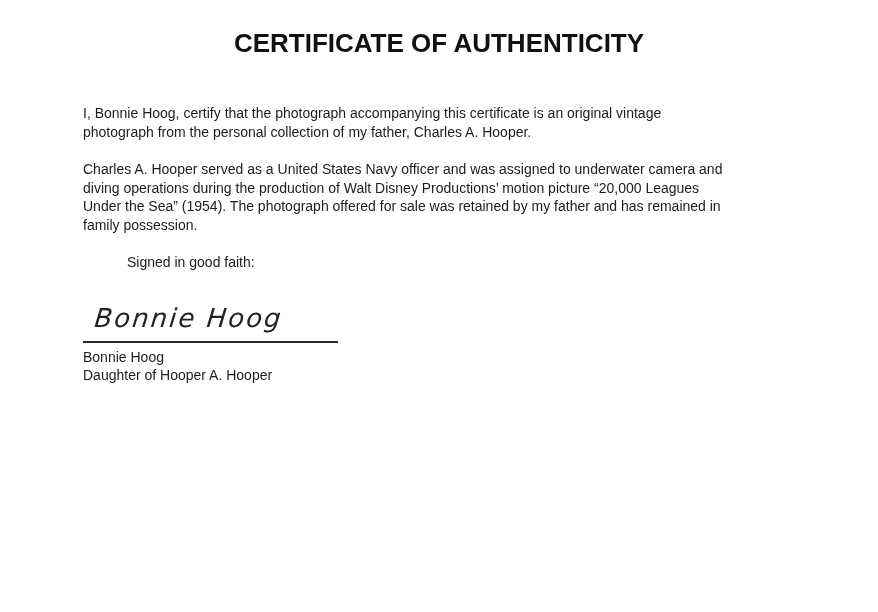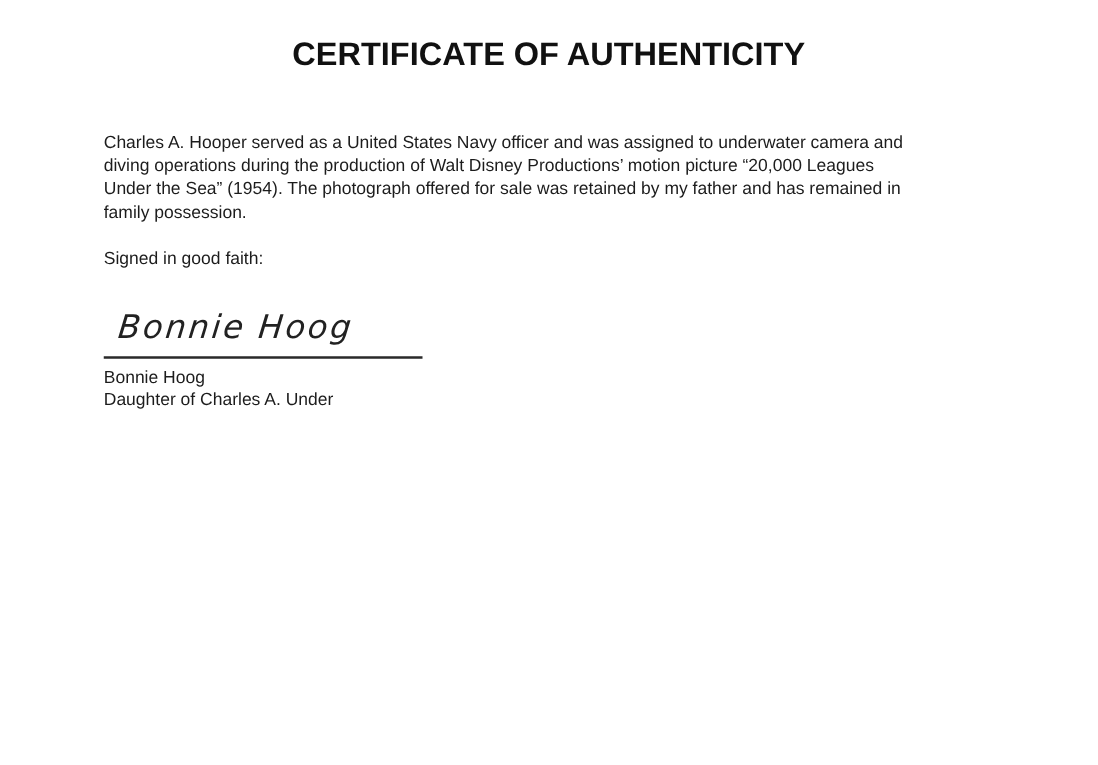--- a/index.html
+++ b/index.html
@@ -30,20 +30,21 @@
   .para {
     margin: 0 0 19px 0;
     font-size: 14px;
     line-height: 18.5px;
     white-space: pre-line;
     max-width: 715px;
     color: #1c1c1c;
   }
   .signed-label {
     margin-bottom: 0;
+    margin-left: 44px;
   }
   .sig-block {
     margin-top: 30px;
   }
   .signature {
     font-family: "DejaVu Sans", sans-serif;
     font-style: italic;
     font-size: 26px;
     line-height: 32px;
     letter-spacing: 2px;
@@ -67,29 +68,31 @@
     font-size: 14px;
     line-height: 18.5px;
   }
 </style>
 </head>
 <body>
 
 <div class="page">
   <h1 class="title">CERTIFICATE OF AUTHENTICITY</h1>
 
+  <p class="para">I, Bonnie Hoog, certify that the photograph accompanying this certificate is an original vintage
+photograph from the personal collection of my father, Charles A. Hooper.</p>
 
   <p class="para">Charles A. Hooper served as a United States Navy officer and was assigned to underwater camera and
 diving operations during the production of Walt Disney Productions’ motion picture “20,000 Leagues
 Under the Sea” (1954). The photograph offered for sale was retained by my father and has remained in
 family possession.</p>
 
 
 
   <p class="para signed-label">Signed in good faith:</p>
 
   <div class="sig-block">
     <div class="signature">Bonnie Hoog</div>
     <div class="sig-line"></div>
     <div class="signer-name">Bonnie Hoog</div>
-    <div class="signer-title">Daughter of Charles A. Under</div>
+    <div class="signer-title">Daughter of Hooper A. Hooper</div>
   </div>
 </div>
 
 </body></html>

